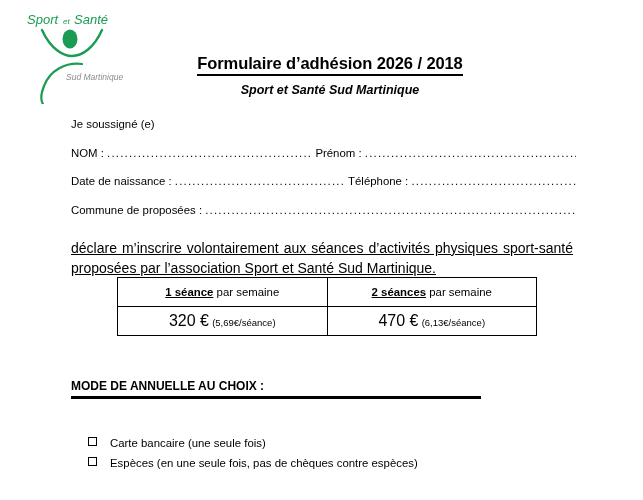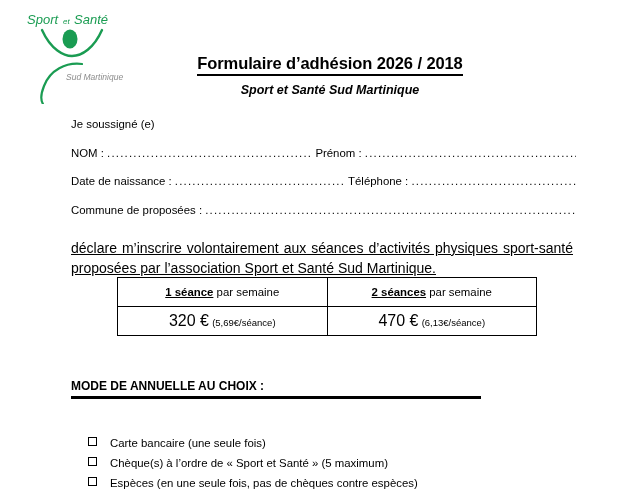--- a/index.html
+++ b/index.html
@@ -230,24 +230,20 @@
 
 <div class="pay-heading">MODE DE ANNUELLE AU CHOIX :</div>
 
 <div class="pay-list">
 
   <div class="pay-item">
     <span class="cbox"></span>
     <span class="pay-text">Carte bancaire (une seule fois)</span>
   </div>
 
-  <div class="pay-item">
-    <span class="cbox"></span>
-    <span class="pay-text">Chèque(s) à l’ordre de « Sport et Santé » (5 maximum)</span>
-  </div>
 
   <div class="pay-item">
     <span class="cbox"></span>
     <span class="pay-text">Espèces (en une seule fois, pas de chèques contre espèces)</span>
   </div>
 
 
 </div>
 
 </body></html>

